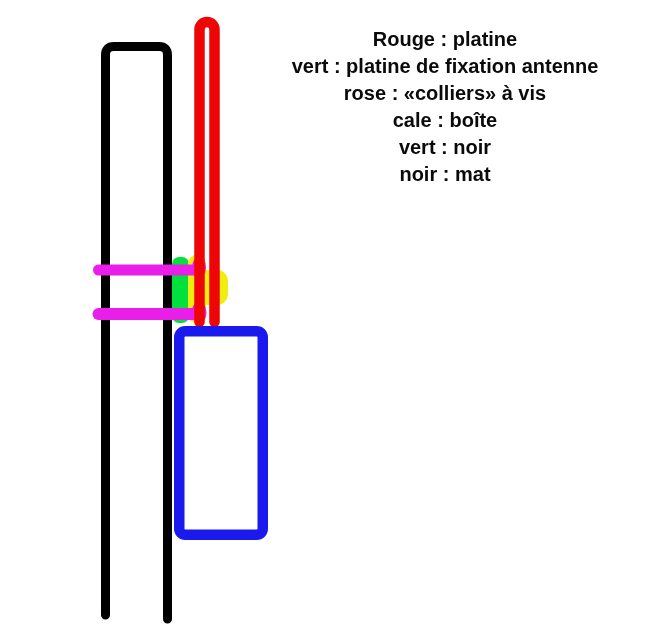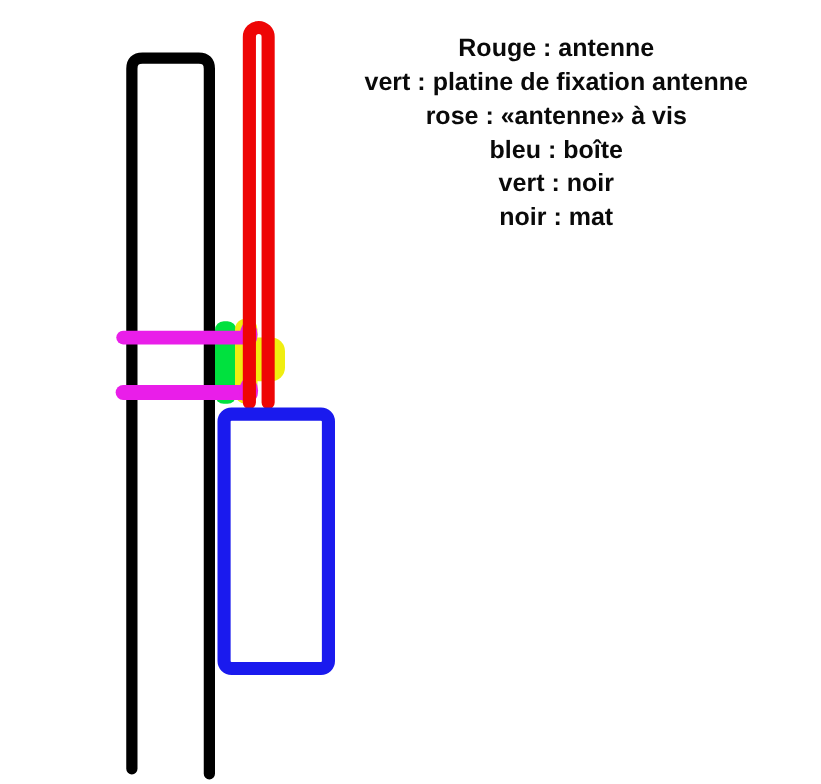--- a/index.html
+++ b/index.html
@@ -58,21 +58,21 @@
       <line x1="98.5" y1="314" x2="196" y2="314" stroke-width="12" stroke-linecap="round" stroke="#e91ee9"></line>
       <ellipse cx="199" cy="312.5" rx="7.5" ry="10.5" fill="#e91ee9"></ellipse>
     </g>
 
     <path d="M199.5 322 L199.5 29.5 A7.5 7.5 0 0 1 214.5 29.5 L214.5 322" fill="none" stroke-width="10.5" stroke-linecap="round" stroke-linejoin="round" stroke="#ee0505"></path>
 
     <rect x="179.25" y="331.25" width="83.5" height="203.5" rx="6" fill="#ffffff" stroke-width="10.5" stroke="#1a1aee"></rect>
   </svg>
 
   <div class="legend">
-    <div>Rouge : antenne</div>
+    <div>Rouge : platine</div>
     <div>vert : platine de fixation antenne</div>
-    <div>rose : «antenne» à vis</div>
-    <div>bleu : boîte</div>
+    <div>rose : «colliers» à vis</div>
+    <div>cale : boîte</div>
     <div>vert : noir</div>
     <div>noir : mat</div>
   </div>
 
 </div>
 
 </body></html>

